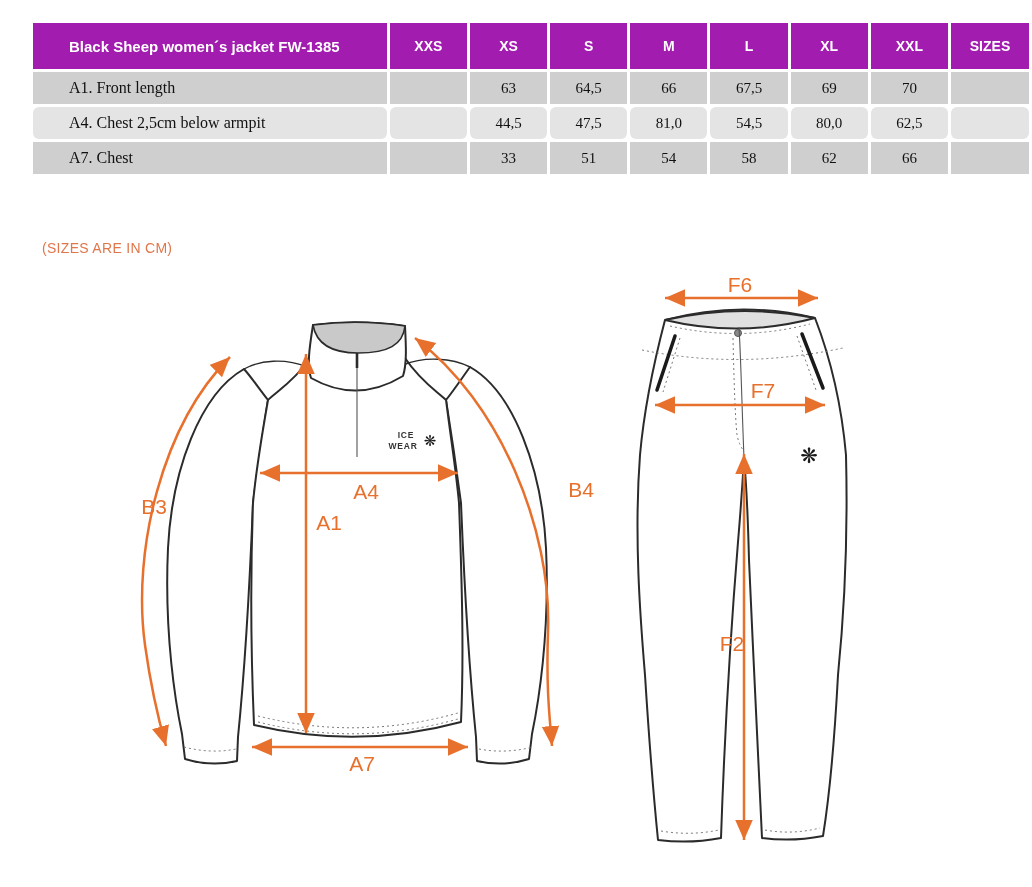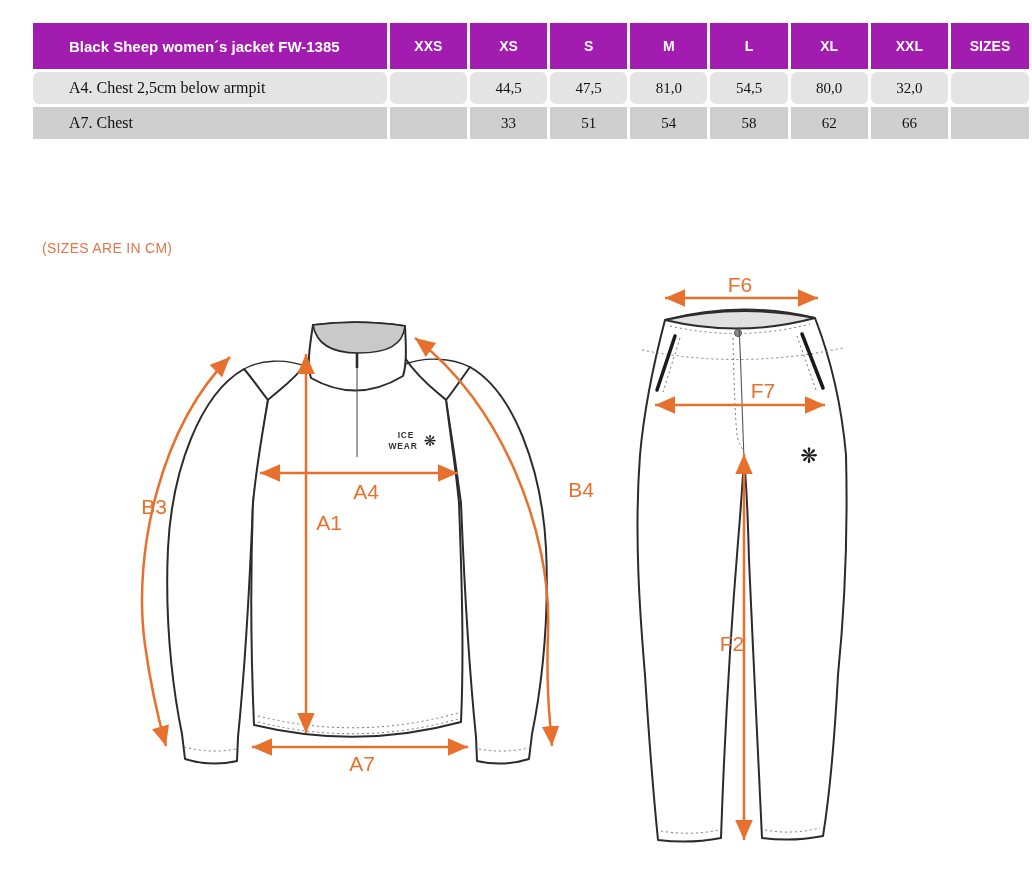--- a/index.html
+++ b/index.html
@@ -41,29 +41,40 @@
       <th class="title-cell">Black Sheep women´s jacket FW-1385</th>
       <th class="size-cell">XXS</th>
       <th class="size-cell">XS</th>
       <th class="size-cell">S</th>
       <th class="size-cell">M</th>
       <th class="size-cell">L</th>
       <th class="size-cell">XL</th>
       <th class="size-cell">XXL</th>
       <th class="size-cell">SIZES</th>
     </tr>
+    <tr class="row-dark">
+      <td class="label-cell">A1. Front length</td>
+      <td class="value-cell"></td>
+      <td class="value-cell">63</td>
+      <td class="value-cell">64,5</td>
+      <td class="value-cell">66</td>
+      <td class="value-cell">67,5</td>
+      <td class="value-cell">69</td>
+      <td class="value-cell">70</td>
+      <td class="value-cell"></td>
+    </tr>
     <tr class="row-light">
       <td class="label-cell">A4. Chest 2,5cm below armpit</td>
       <td class="value-cell"></td>
       <td class="value-cell">44,5</td>
       <td class="value-cell">47,5</td>
       <td class="value-cell">81,0</td>
       <td class="value-cell">54,5</td>
       <td class="value-cell">80,0</td>
-      <td class="value-cell">32,0</td>
+      <td class="value-cell">62,5</td>
       <td class="value-cell"></td>
     </tr>
     <tr class="row-dark">
       <td class="label-cell">A7. Chest</td>
       <td class="value-cell"></td>
       <td class="value-cell">33</td>
       <td class="value-cell">51</td>
       <td class="value-cell">54</td>
       <td class="value-cell">58</td>
       <td class="value-cell">62</td>

